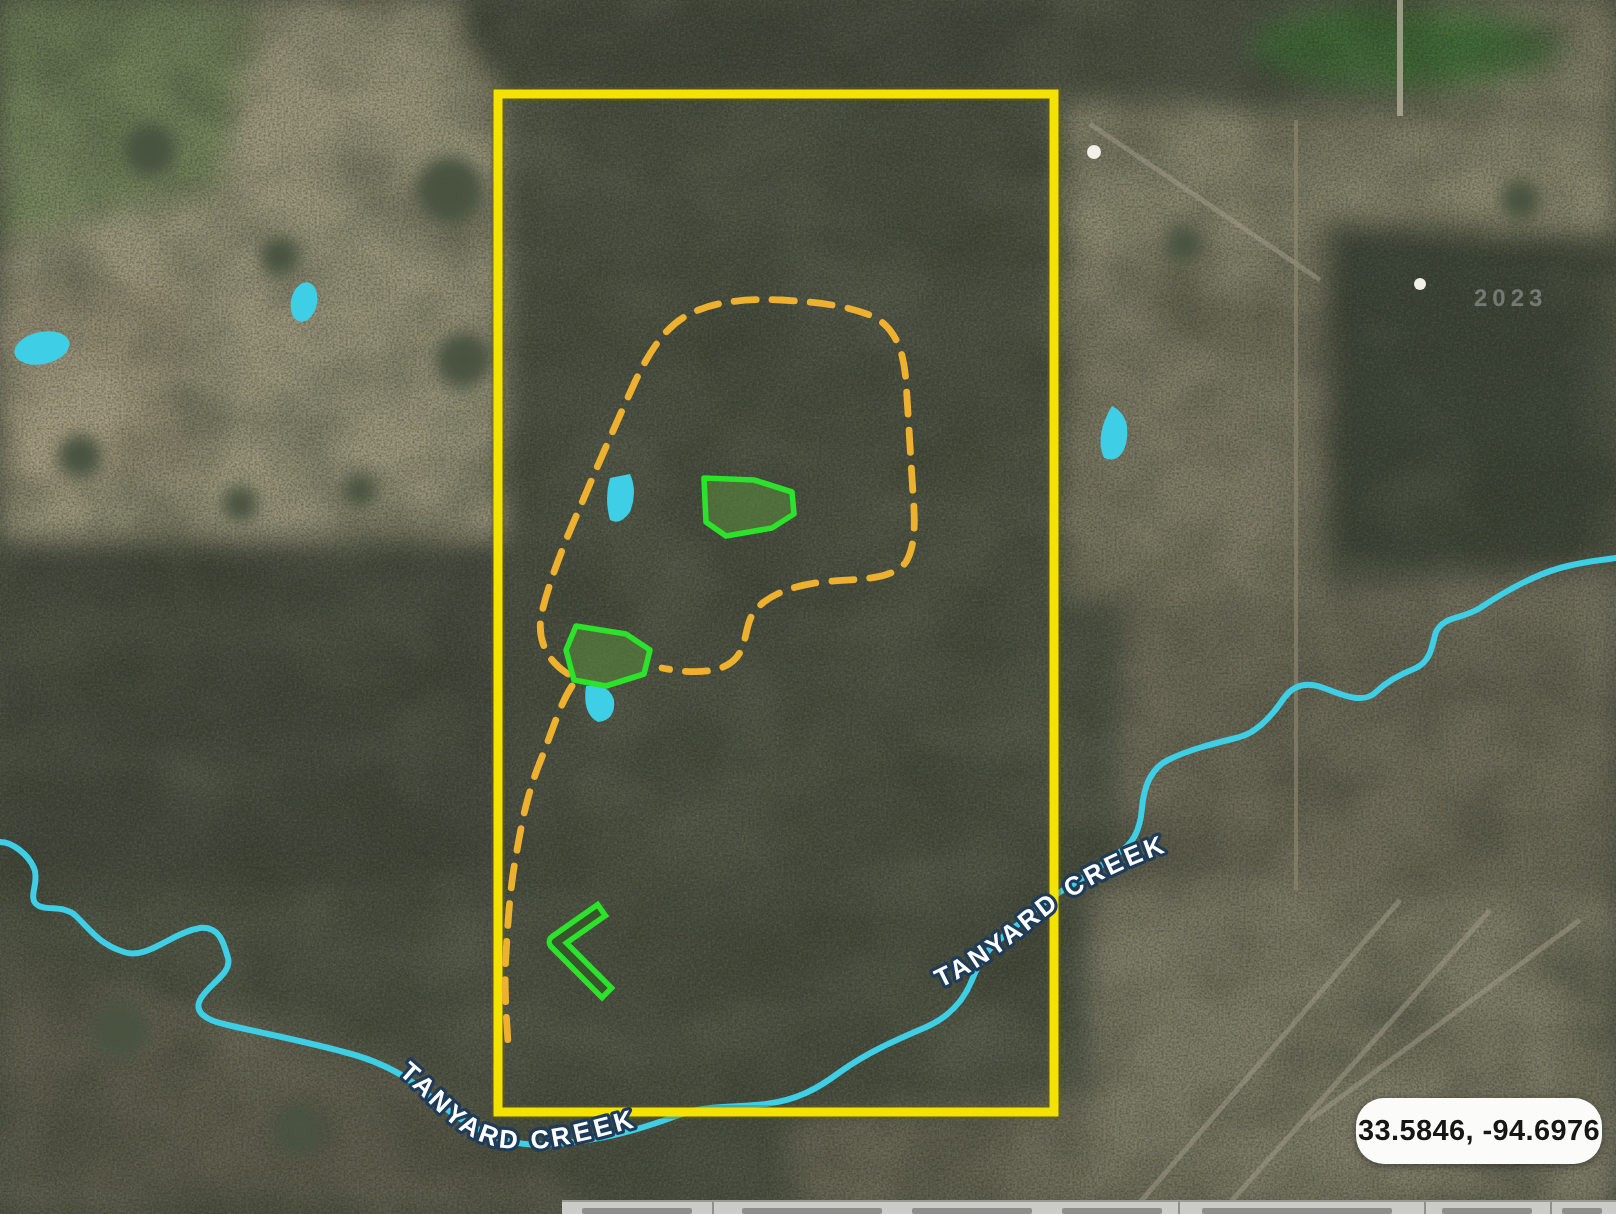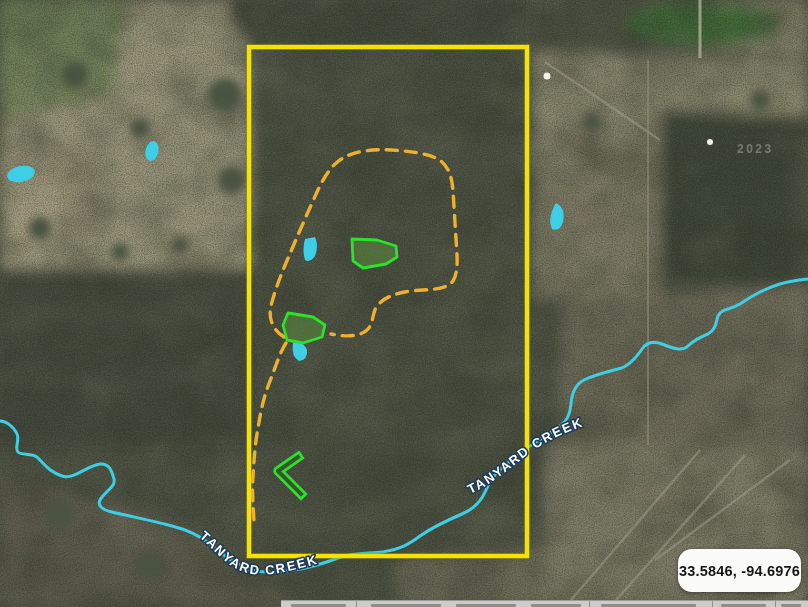--- a/index.html
+++ b/index.html
@@ -3,21 +3,21 @@
 <meta charset="utf-8">
 <style>
   html,body{margin:0;padding:0;background:#000;}
   .stage{
     position:relative;width:808px;height:607px;overflow:hidden;
     font-family:"Liberation Sans", sans-serif;
     background:#4b5042;
   }
   .stage svg{position:absolute;inset:0;display:block;}
   .coord-pill{
-    position:absolute;left:678px;top:549px;width:123px;height:43px;
+    position:absolute;left:678px;top:549px;width:123px;height:33px;
     background:#fbfbfa;border-radius:14px;
     display:flex;align-items:center;justify-content:center;
     box-shadow:0 1px 4px rgba(0,0,0,.45);
     z-index:30;
   }
   .coord-pill span{
     font-size:14.5px;font-weight:bold;color:#161616;letter-spacing:.2px;white-space:nowrap;
   }
   .watermark{
     position:absolute;left:737px;top:142px;z-index:20;

